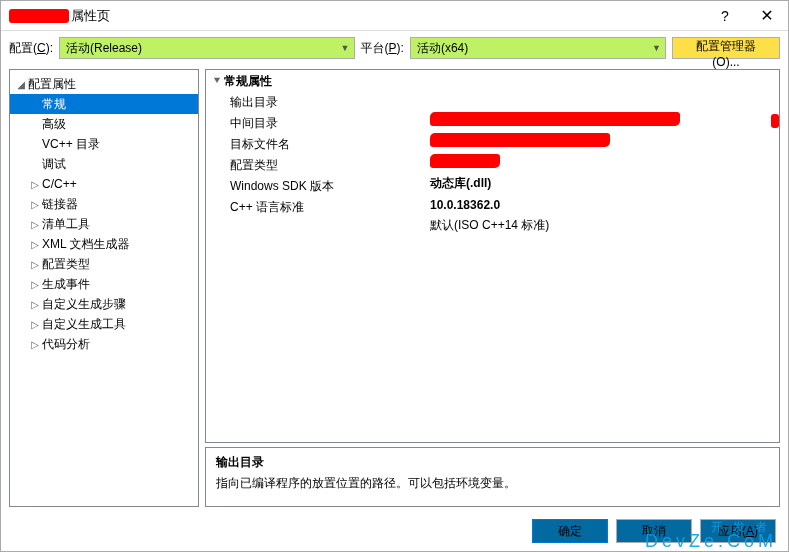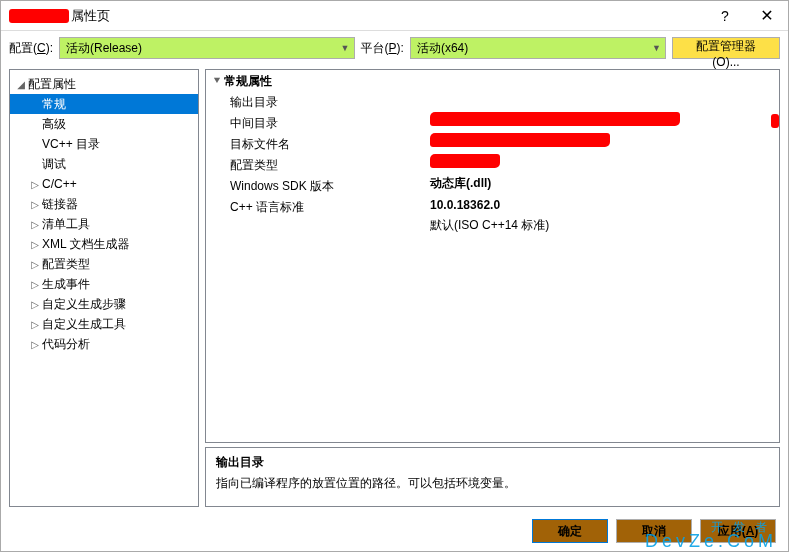--- a/index.html
+++ b/index.html
@@ -43,21 +43,21 @@
 .redact { display: inline-block; height: 14px; background: #f00; border-radius: 5px 3px 5px 3px; }
 .redact.r1 { width: 250px; }
 .redact.r2 { width: 180px; }
 .redact.r3 { width: 70px; }
 .redact-tail { position: absolute; right: 0; top: 2px; width: 8px; height: 14px; background: #f00; border-radius: 3px; }
 
 .desc-panel { height: 60px; border: 1px solid #828790; padding: 6px 10px; }
 .desc-title { font-weight: bold; margin-bottom: 4px; }
 
 .btn-row { height: 40px; display: flex; align-items: center; justify-content: flex-end; gap: 8px; padding: 0 12px; }
-.btn { height: 24px; min-width: 76px; border: 1px solid #adadad; background: #a16207; cursor: pointer; padding: 0 12px; font-weight: bold; }
+.btn { height: 24px; min-width: 76px; border: 1px solid #adadad; background: #0369a1; cursor: pointer; padding: 0 12px; }
 .btn.default { border: 1px solid #0078d7; }
 
 .watermark { position: absolute; right: 12px; bottom: 14px; font-size: 26px; color: #0aa1e6; letter-spacing: 10px; font-weight: 300; pointer-events: none; opacity: 0.9; font-family: Arial, sans-serif; text-align: center; }
 .watermark .sub { position: absolute; right: 0; bottom: -14px; font-size: 18px; letter-spacing: 4px; color: #0aa1e6; }
 </style>
 </head>
 <body>
 
 <div class="dialog">
 

